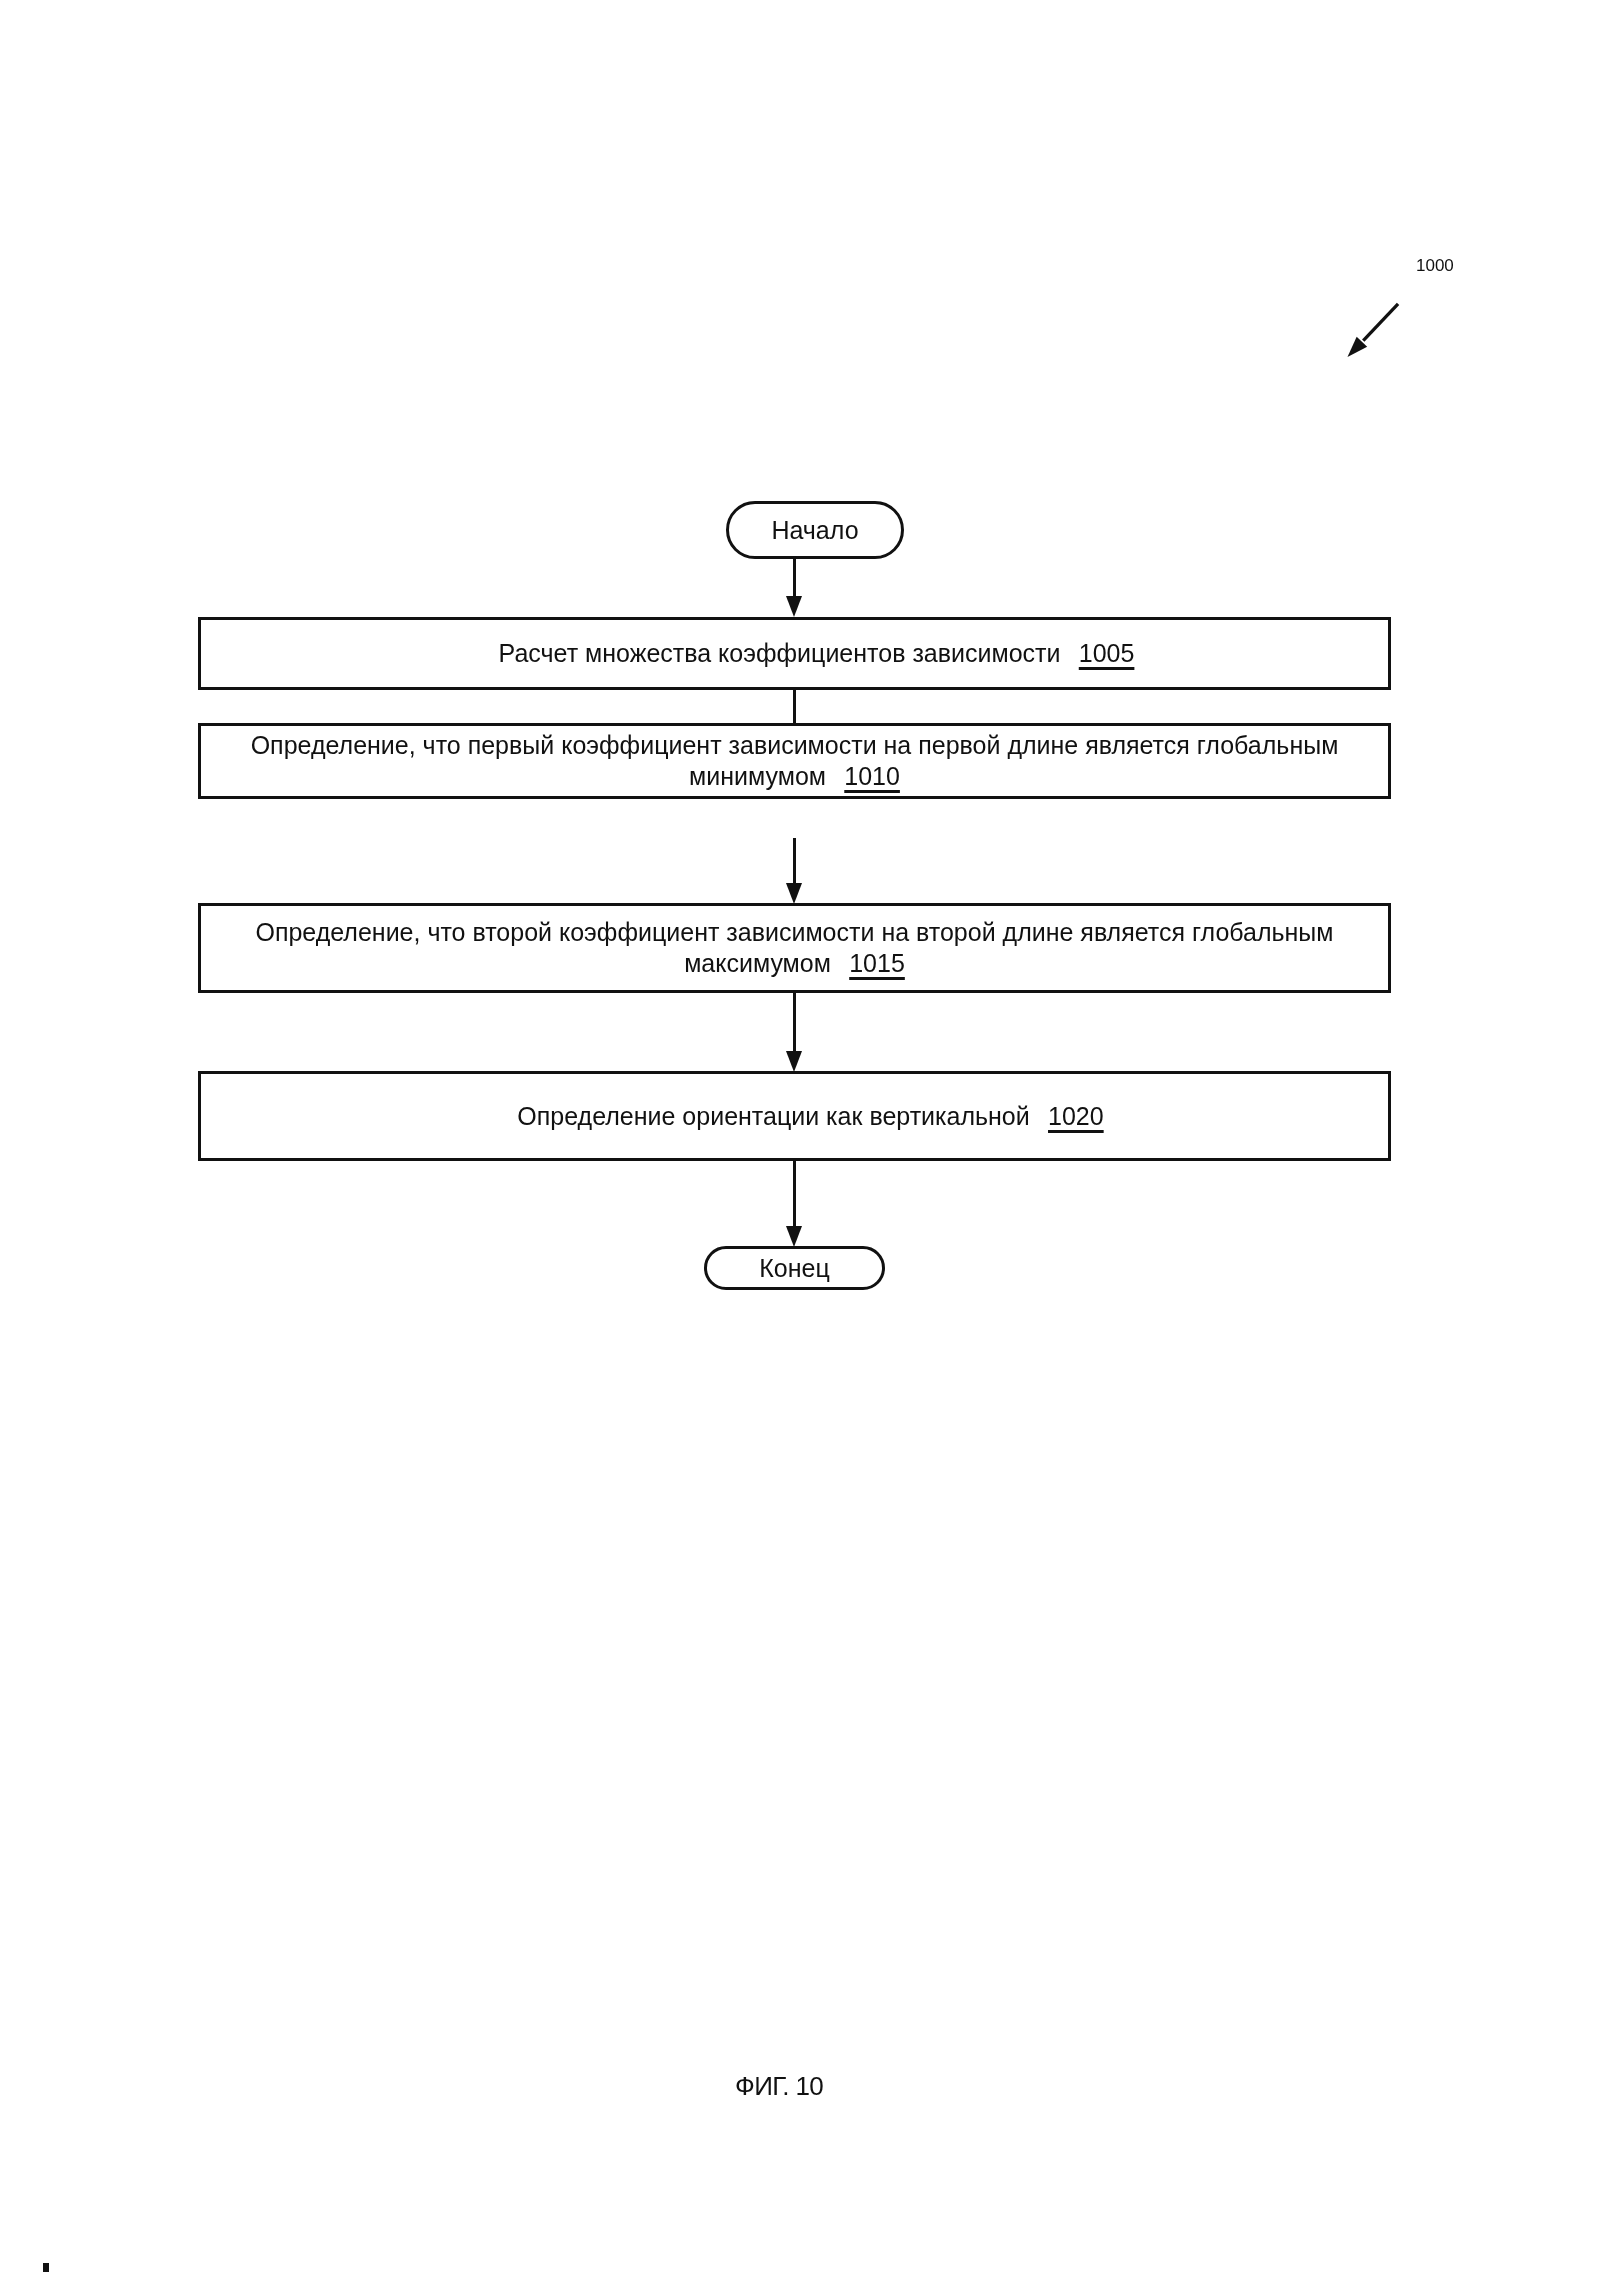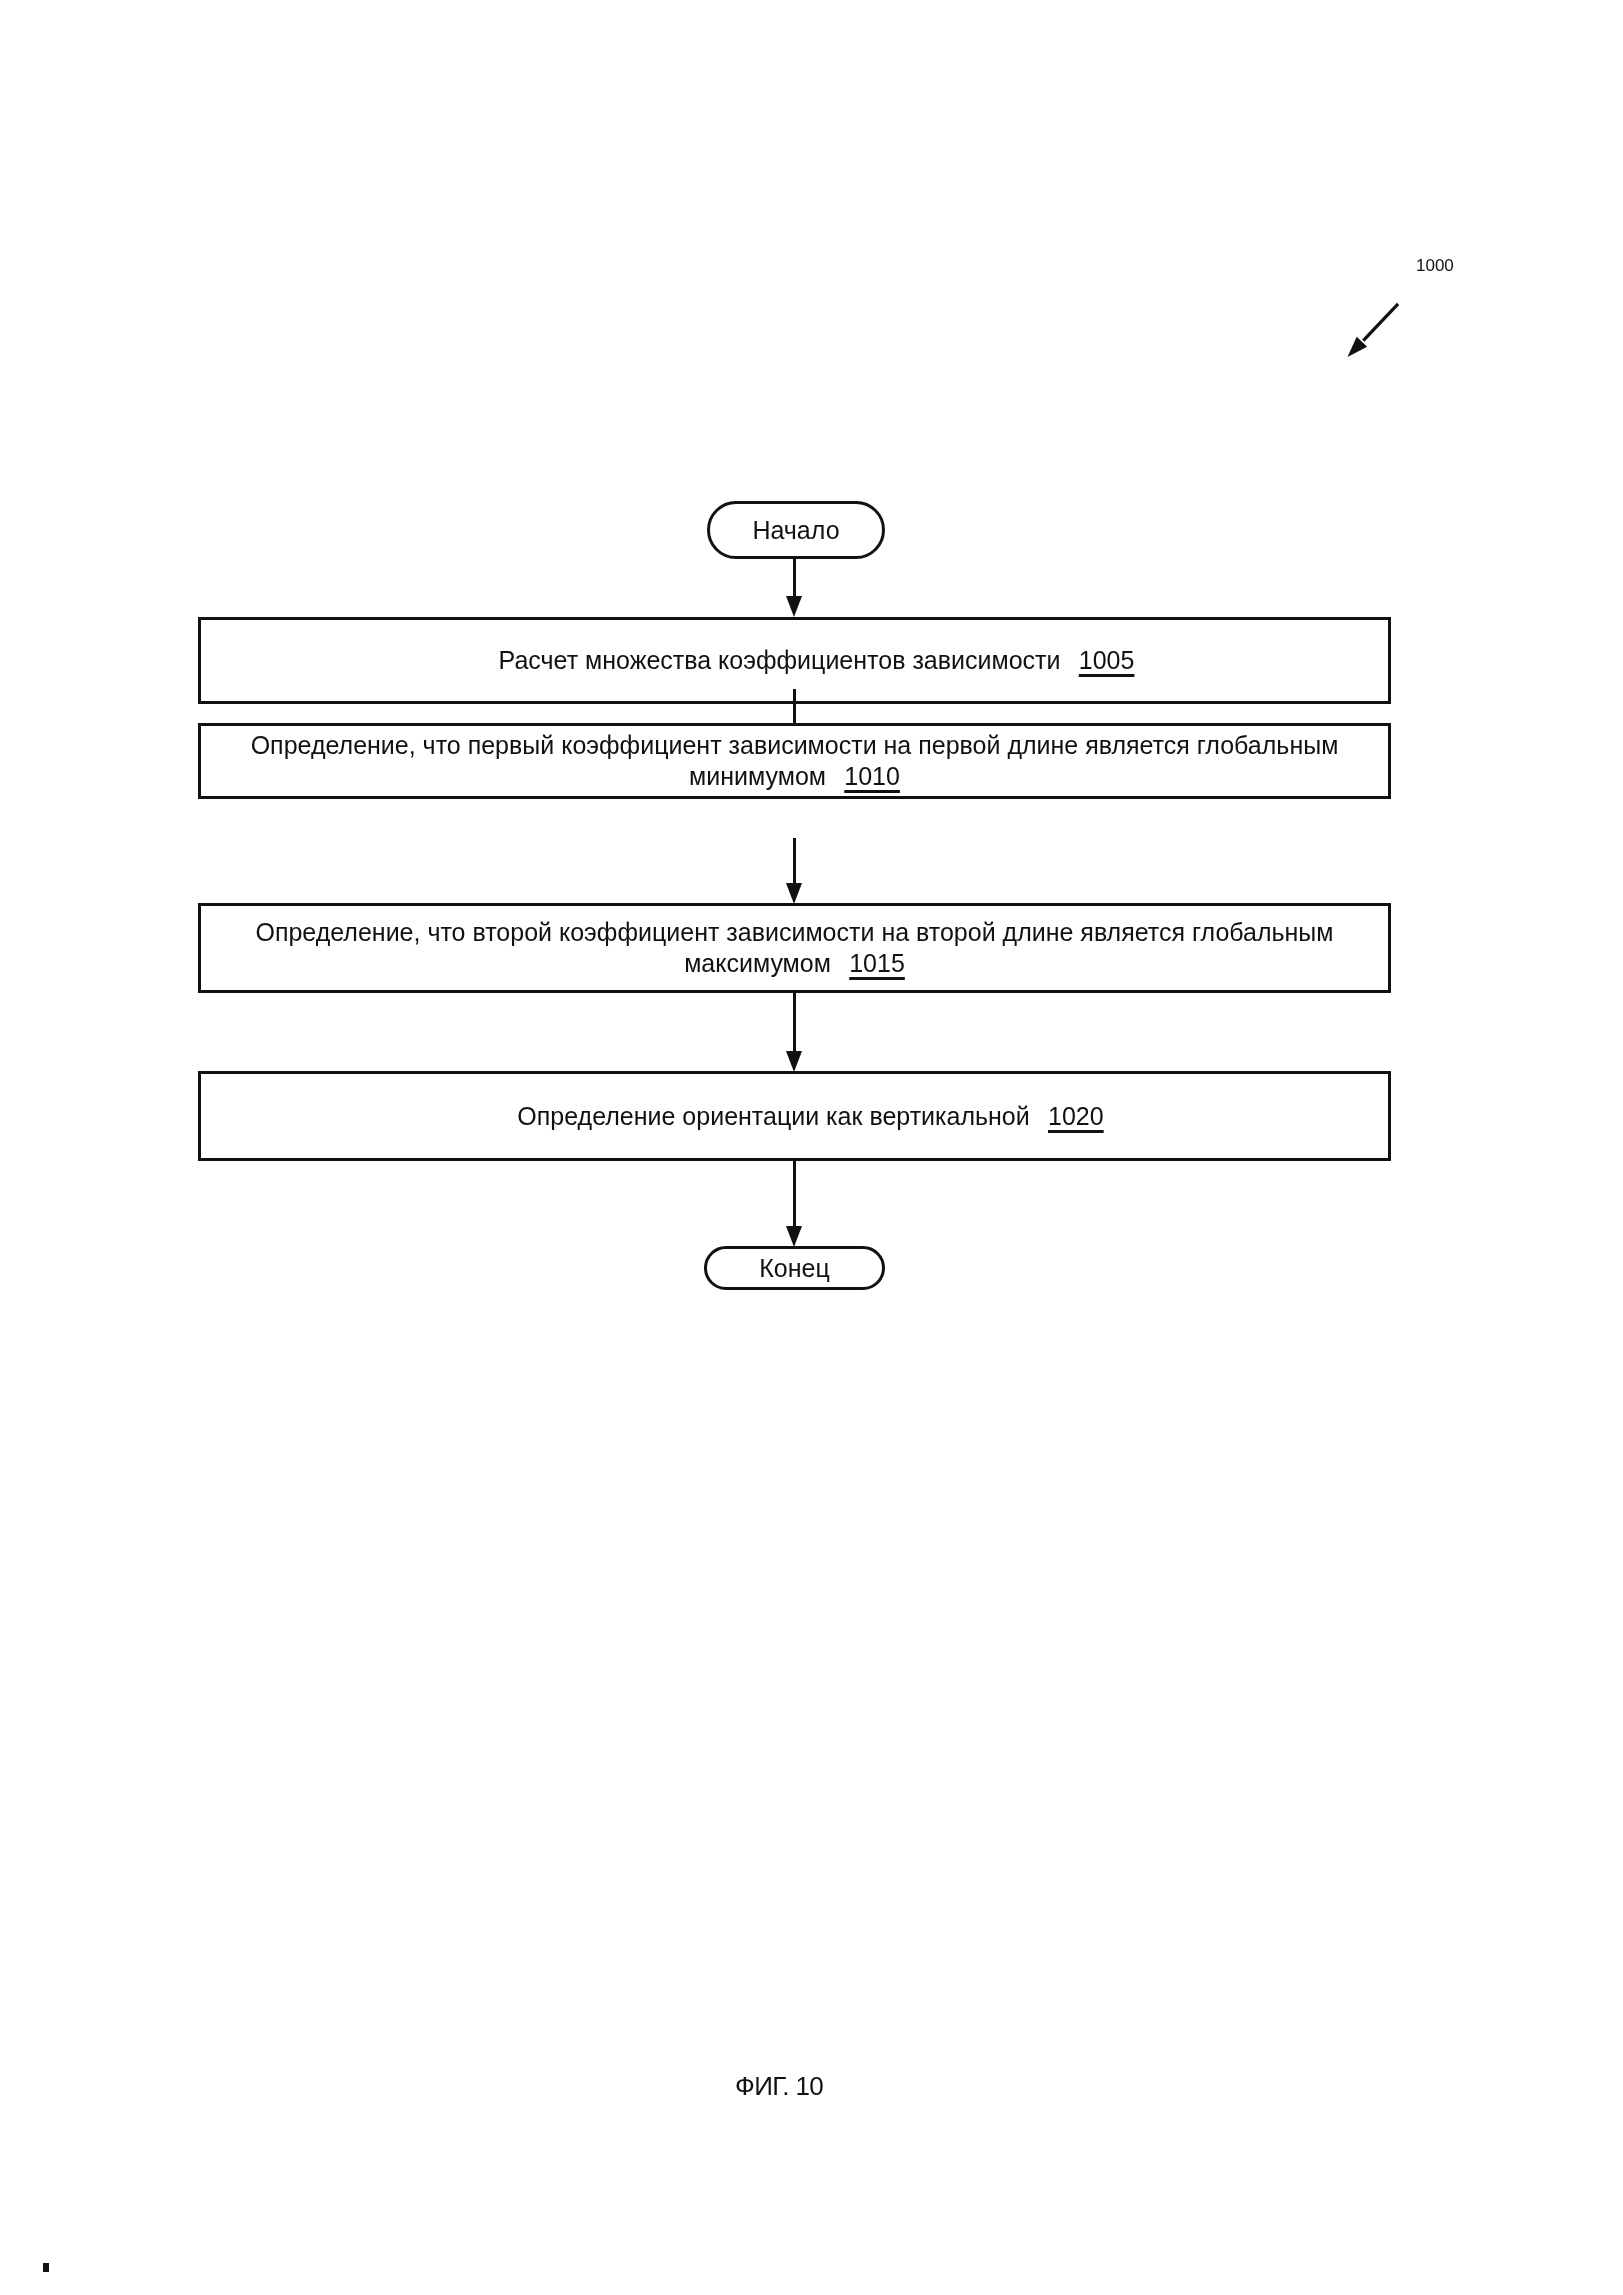--- a/index.html
+++ b/index.html
@@ -29,40 +29,40 @@
     position: absolute;
     box-sizing: border-box;
     border: 3.3px solid #111111;
     border-radius: 30px;
     display: flex;
     align-items: center;
     justify-content: center;
     font-size: 25px;
     background: #ffffff;
   }
-  .stadium.start { left: 707px; top: 501px; width: 178px; height: 58px; }
+  .stadium.start { left: 726px; top: 501px; width: 178px; height: 58px; }
   .stadium.end   { left: 704px; top: 1246px; width: 181px; height: 44px; }
 
   
   .step-box {
     position: absolute;
     left: 198px;
     width: 1193px;
     box-sizing: border-box;
     border: 3.9px solid #111111;
     background: #ffffff;
     display: flex;
     flex-direction: column;
     align-items: center;
     justify-content: center;
     text-align: center;
     font-size: 25px;
     line-height: 31px;
   }
-  #step-1 { top: 617px;  height: 87px; padding-left: 44px; }
+  #step-1 { top: 617px;  height: 73px; padding-left: 44px; }
   #step-2 { top: 723px; height: 76px; }
   #step-3 { top: 903px; height: 90px; }
   #step-4 { top: 1071px; height: 90px; padding-left: 32px; }
   .step-line { white-space: nowrap; }
   .step-ref {
     margin-left: 18.3px;
     text-decoration: underline;
     text-decoration-thickness: 2.6px;
     text-underline-offset: 4.6px;
   }

